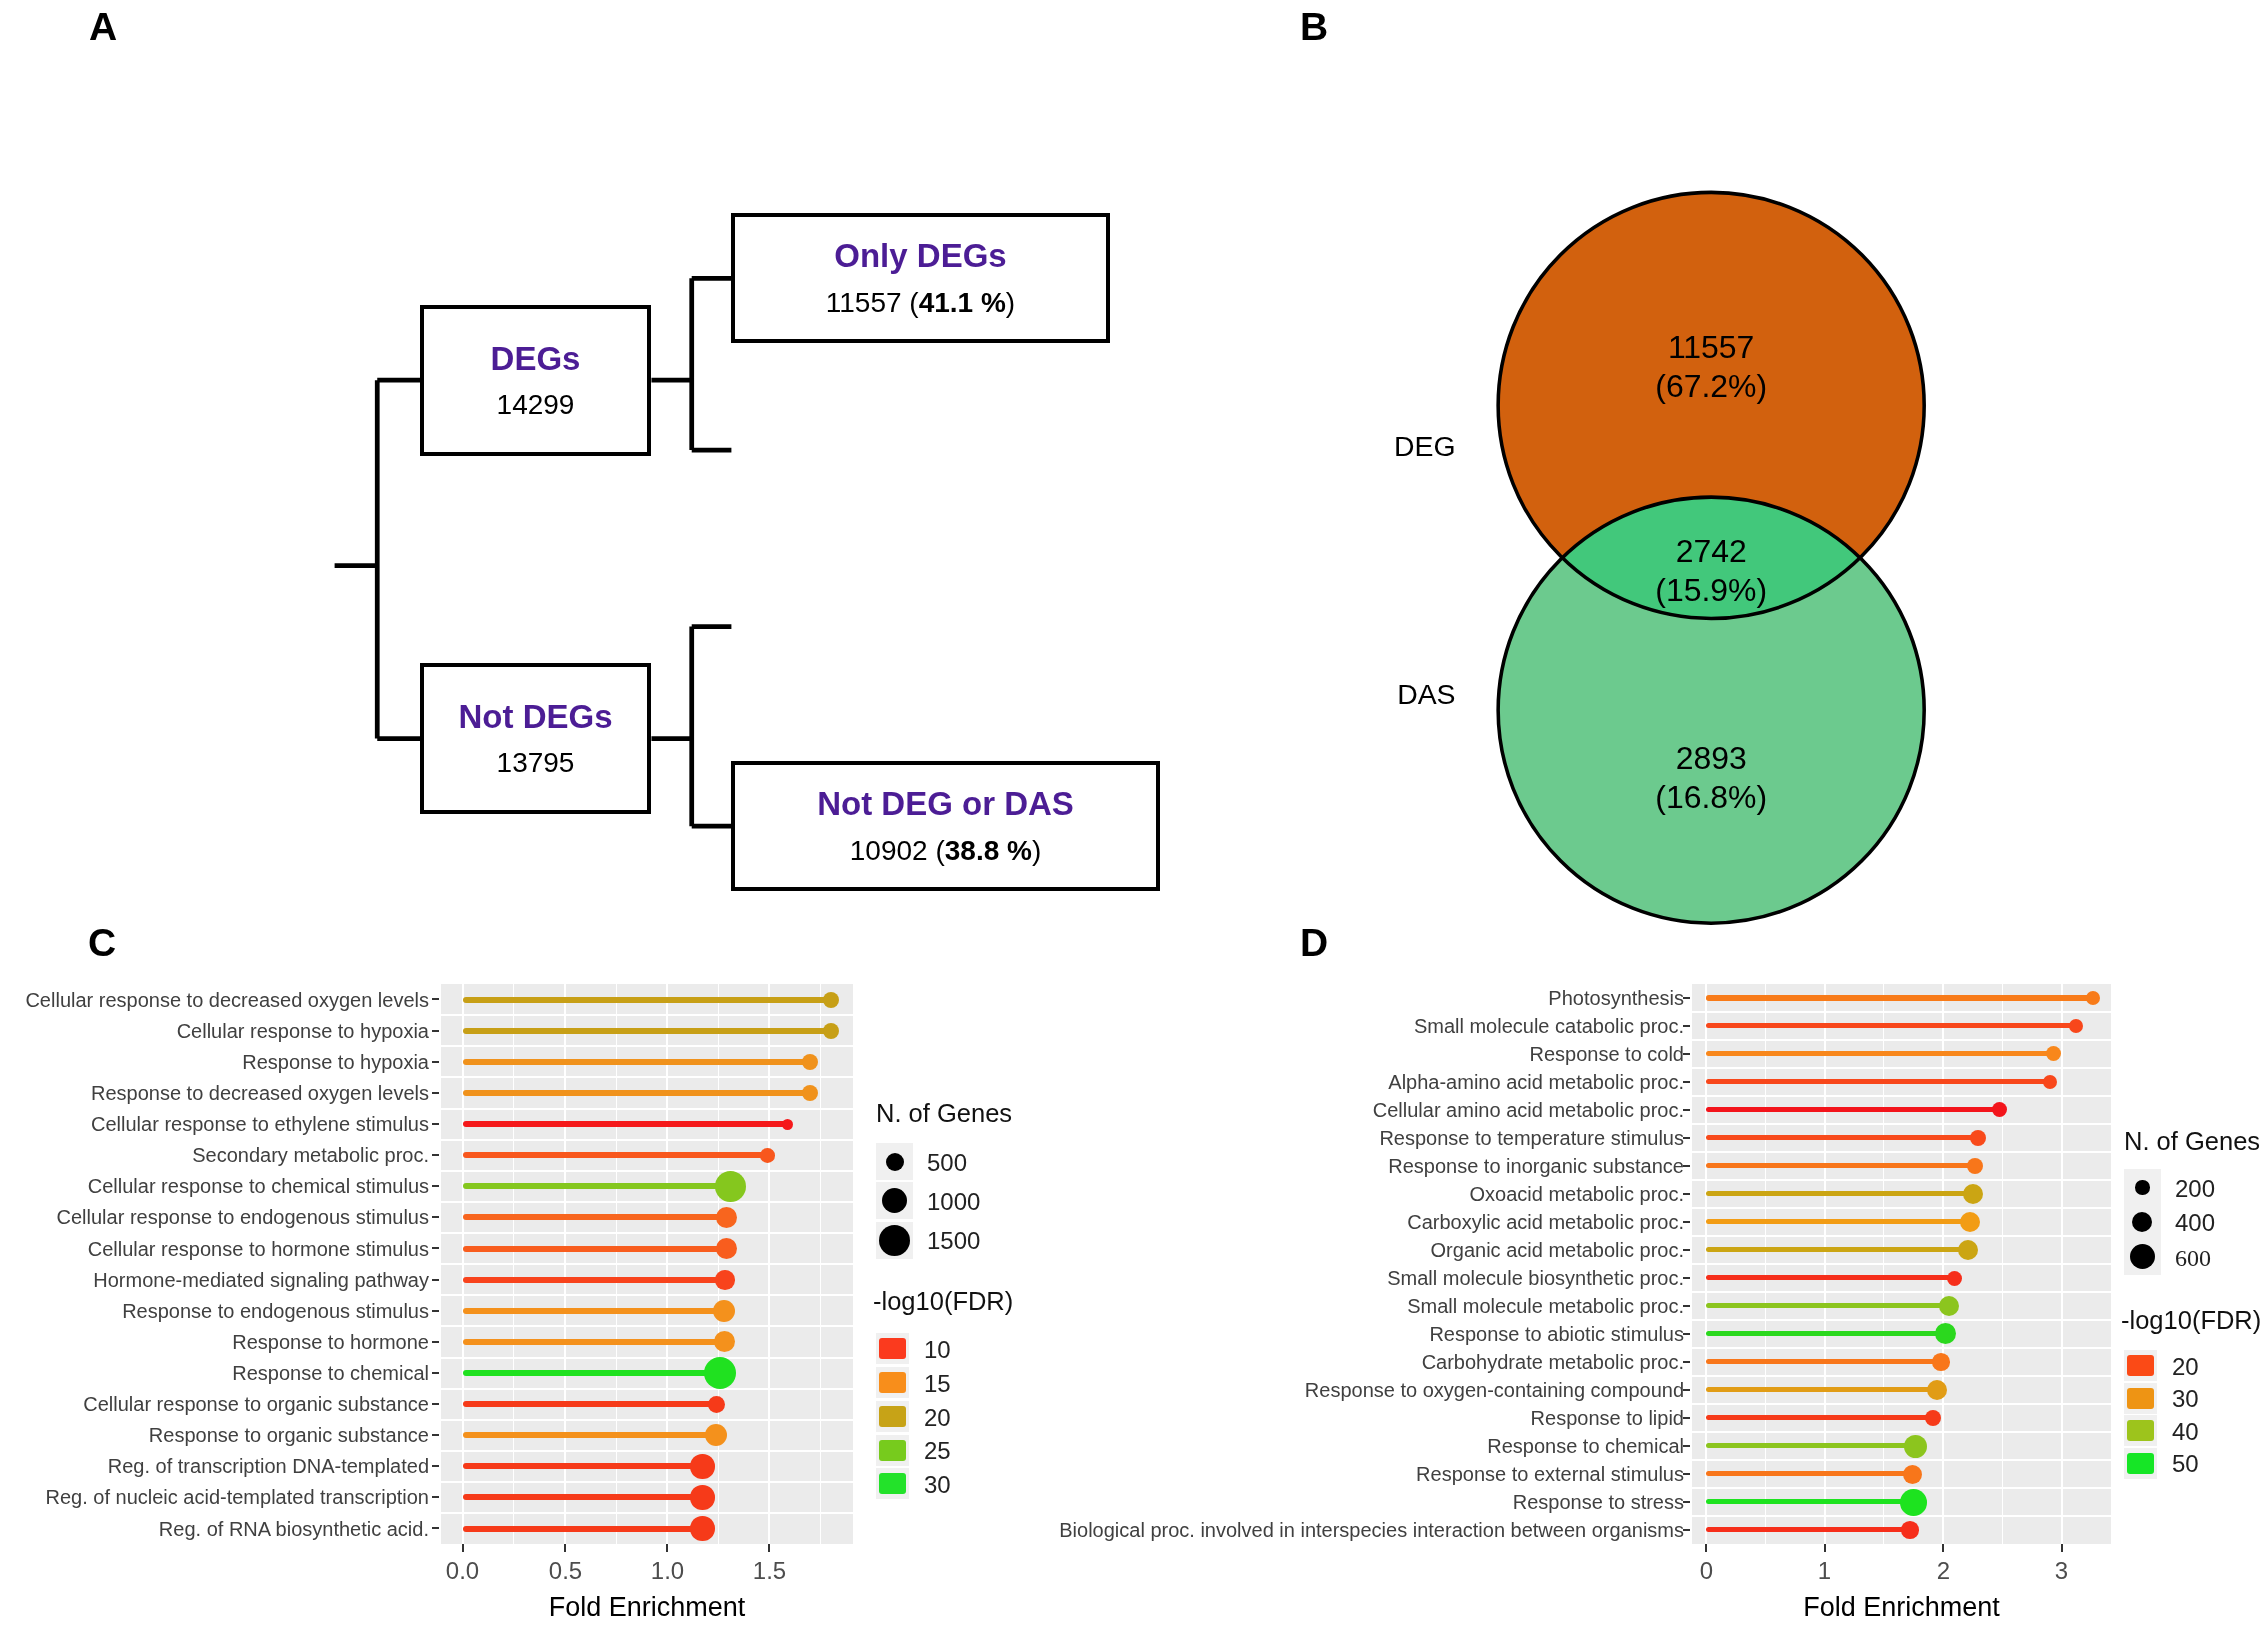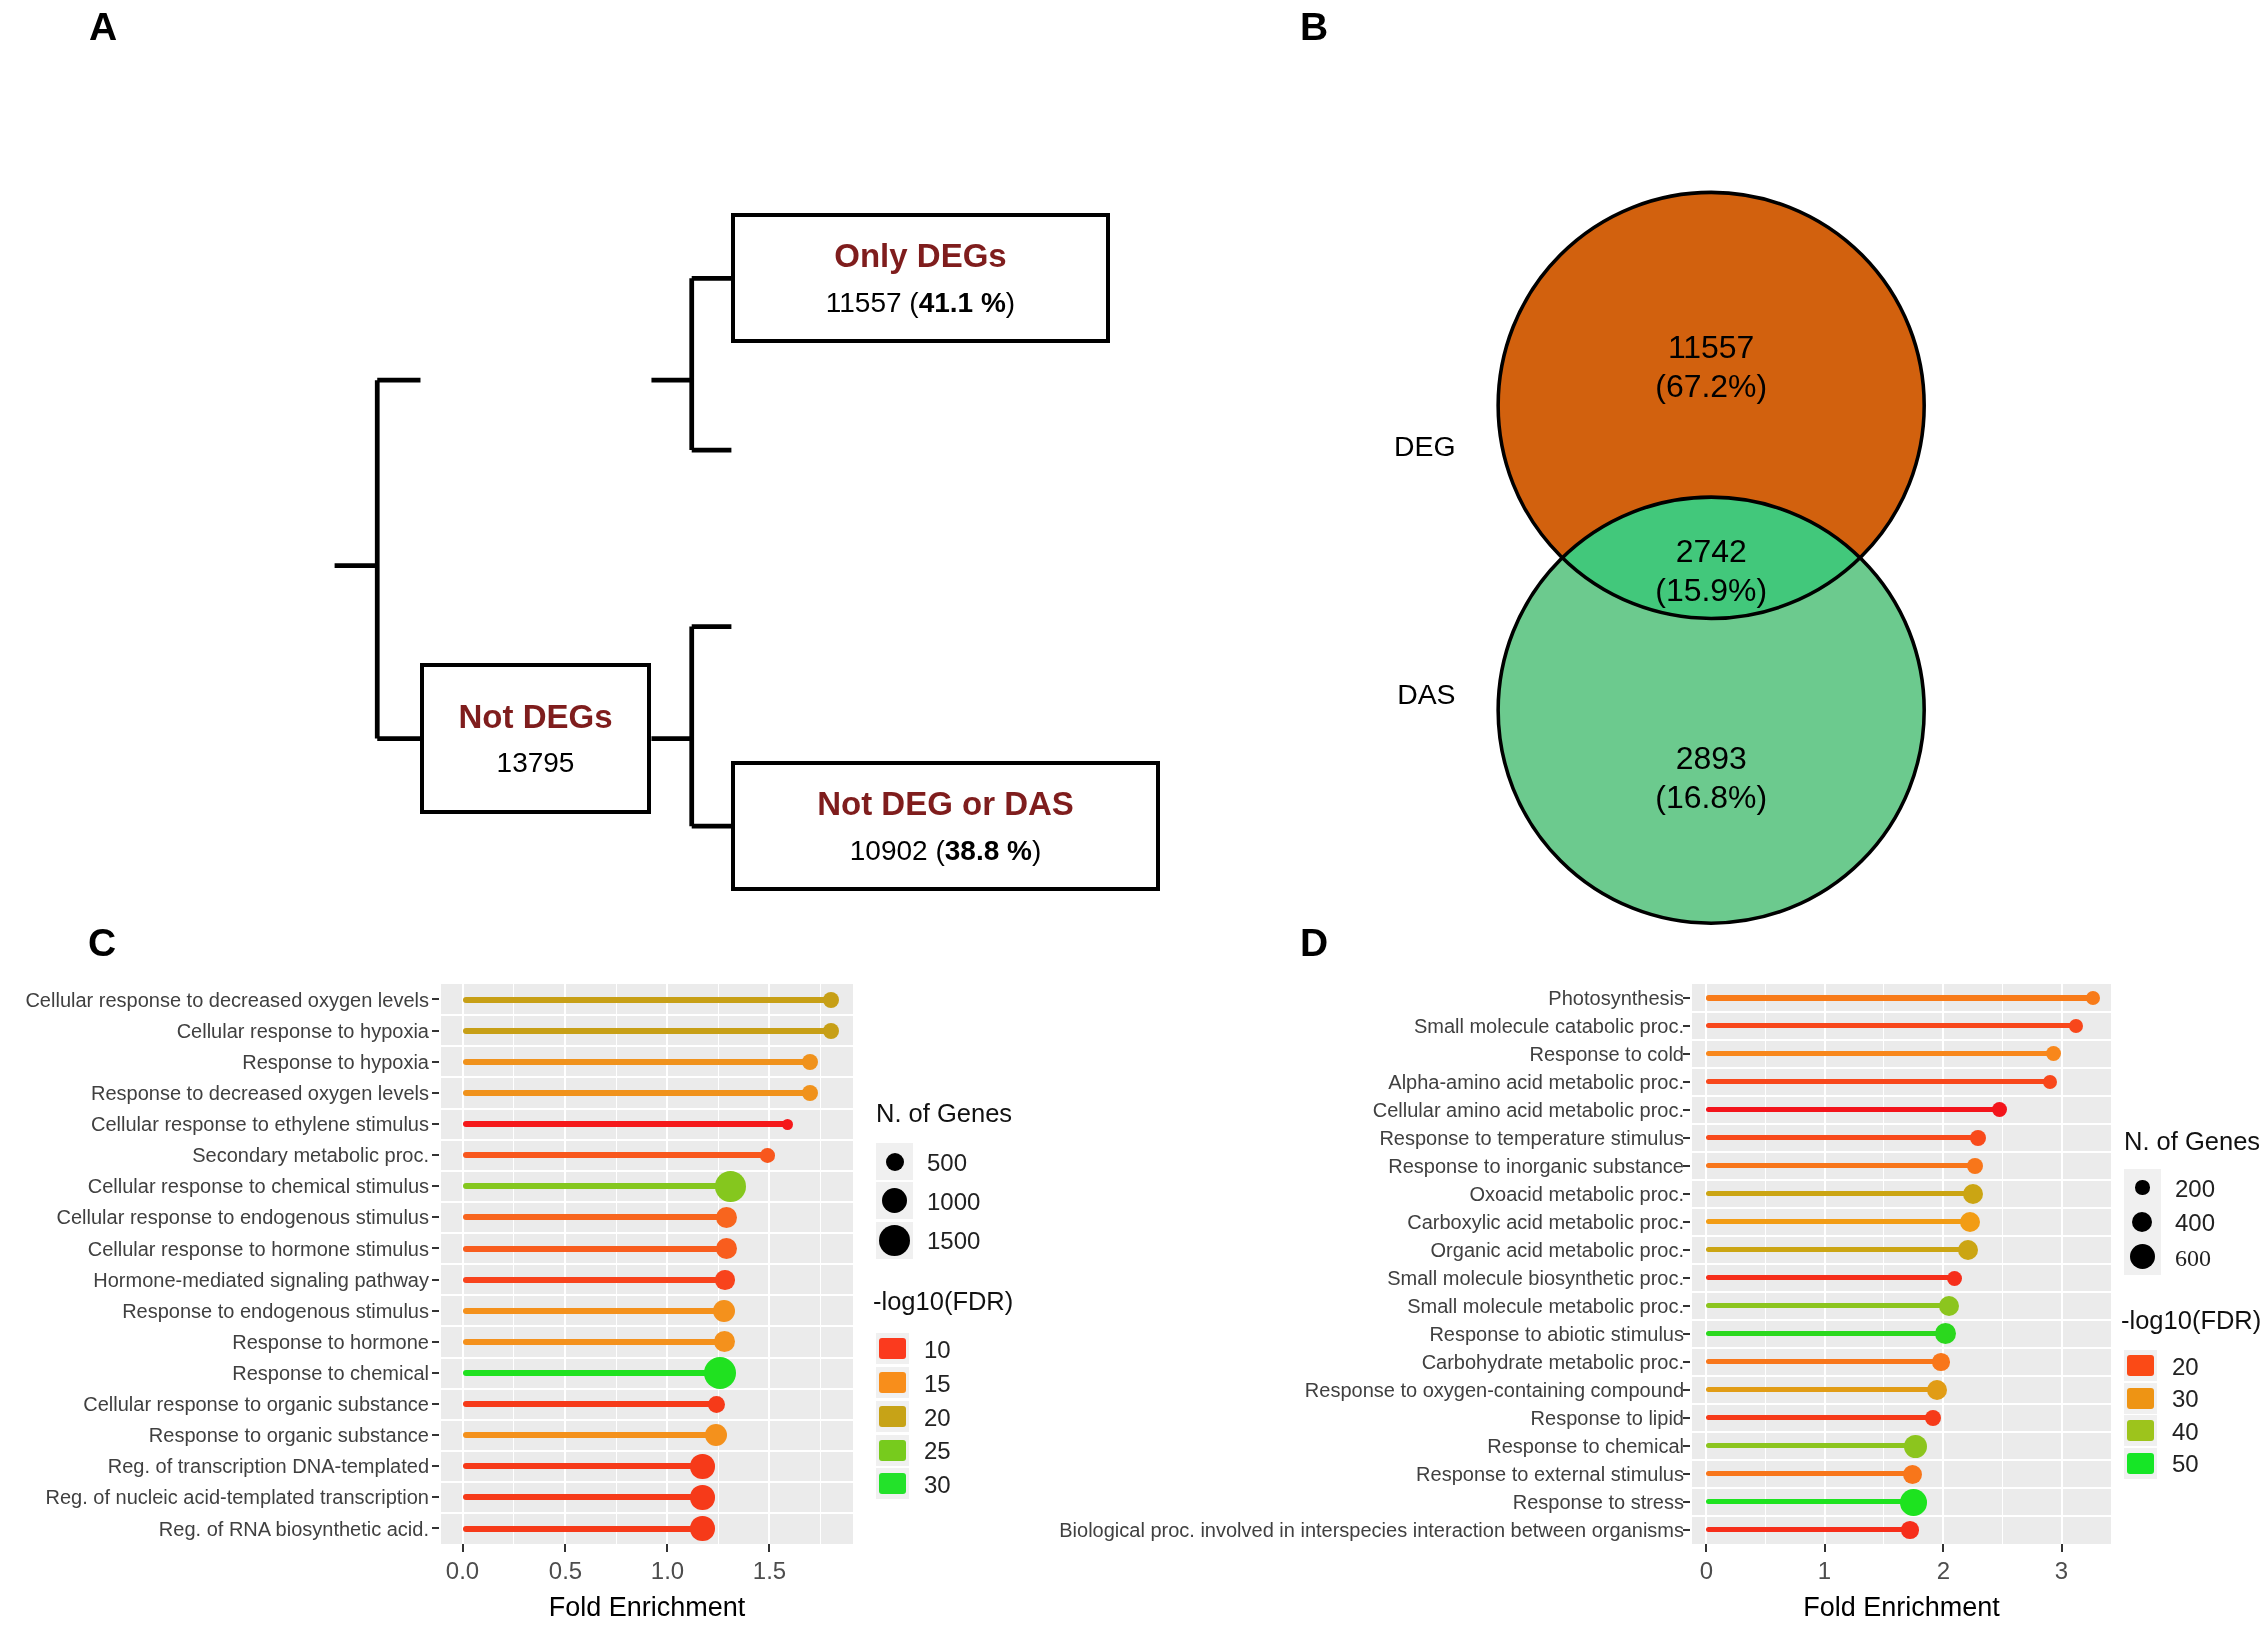--- a/index.html
+++ b/index.html
@@ -3,21 +3,21 @@
 <meta charset="utf-8">
 <style>
   html,body{margin:0;padding:0;background:#fff;}
   .figure{position:relative;width:2261px;height:1641px;background:#fff;
           font-family:"Liberation Sans", sans-serif;overflow:hidden;}
   .panel-letter{position:absolute;font-size:39px;font-weight:800;color:#000;}
   
   .fbox{position:absolute;border:4.1px solid #000;box-sizing:border-box;
         display:flex;flex-direction:column;align-items:center;justify-content:center;
         gap:16.6px;background:#fff;}
-  .fbox .ftitle{font-size:33px;font-weight:700;color:#7f1d1d;line-height:1;}
+  .fbox .ftitle{font-size:33px;font-weight:700;color:#4c1d95;line-height:1;}
   .fbox .fnum{font-size:28px;color:#000;line-height:1;}
   .fbox .fnum b{font-weight:700;}
   svg{position:absolute;}
   
   .plot-panel{position:absolute;overflow:hidden;}
   .gridline{position:absolute;background:#fff;}
   .stem{position:absolute;}
   .dot{position:absolute;border-radius:50%;}
   .cat-label{position:absolute;font-size:20px;color:#404040;text-align:right;
              white-space:nowrap;line-height:26px;height:26px;}
@@ -40,20 +40,24 @@
   <div class="panel-letter" style="left:1300px;top:4.7px;">B</div>
   <div class="panel-letter" style="left:88px;top:921px;">C</div>
   <div class="panel-letter" style="left:1300px;top:921px;">D</div>
 
   <svg width="1143" height="918" style="left:0;top:0;" viewBox="0 0 1930 1550">
     <path d="M565 955 H637 M637 642 V1247 M637 642 H710 M637 1247 H710
              M1100 642 H1168 M1168 470 V760 M1168 470 H1235 M1168 760 H1235
              M1100 1247 H1168 M1168 1058 V1395 M1168 1058 H1235 M1168 1395 H1235" stroke="#000" stroke-width="8" fill="none"></path>
   </svg>
 
+  <div class="fbox" style="left:420px;top:305px;width:231px;height:151px;">
+    <div class="ftitle">DEGs</div>
+    <div class="fnum"><span>14299</span><b></b><span></span></div>
+  </div>
   <div class="fbox" style="left:420px;top:663px;width:231px;height:151px;">
     <div class="ftitle">Not DEGs</div>
     <div class="fnum"><span>13795</span><b></b><span></span></div>
   </div>
   <div class="fbox" style="left:731px;top:213px;width:379px;height:130px;">
     <div class="ftitle">Only DEGs</div>
     <div class="fnum"><span>11557 (</span><b>41.1 %</b><span>)</span></div>
   </div>
   <div class="fbox" style="left:731px;top:761px;width:429px;height:130px;">
     <div class="ftitle">Not DEG or DAS</div>

